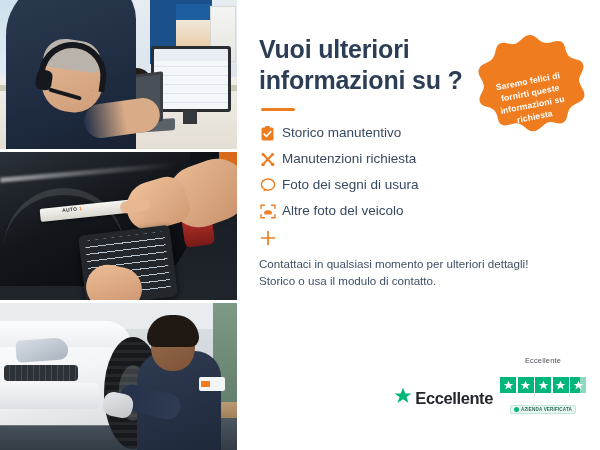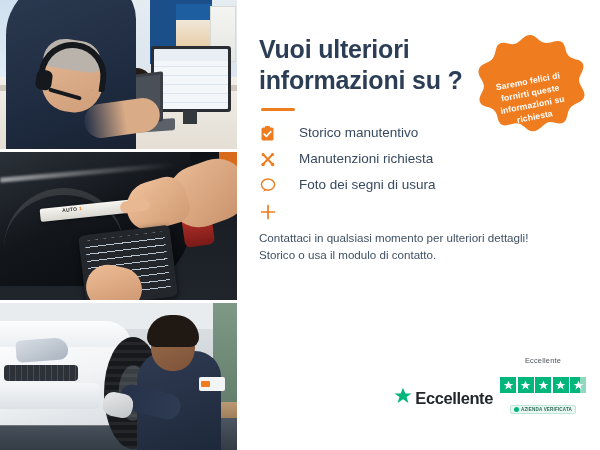--- a/index.html
+++ b/index.html
@@ -313,21 +313,21 @@
     border-radius: 2px;
   }
   .feature-list {
     list-style: none;
     margin: 0;
     padding: 0;
   }
   .feature-item {
     display: flex;
     align-items: center;
-    gap: 23px;
+    gap: 6px;
     margin-bottom: 9px;
   }
   .feature-icon {
     width: 17px;
     height: 17px;
     flex: 0 0 17px;
     display: flex;
     align-items: center;
     justify-content: center;
     color: #ef7c1f;
@@ -567,20 +567,30 @@
       <li class="feature-item">
         <span class="feature-icon">
           <svg width="16" height="15" viewBox="0 0 16 15">
             <ellipse cx="8" cy="6.6" rx="6.6" ry="5.6" fill="none" stroke="#ef7c1f" stroke-width="1.4"></ellipse>
             <path d="M4.6 10.8 L3.2 13.8 L6.6 11.9 Z" fill="#ef7c1f"></path>
           </svg>
         </span>
         <span class="feature-label">Foto dei segni di usura</span>
       </li>
 
+      <li class="feature-item">
+        <span class="feature-icon">
+          <svg width="16" height="15" viewBox="0 0 16 15">
+            <path d="M1 4.4 V1.2 H4.4 M11.6 1.2 H15 V4.4 M15 10.6 V13.8 H11.6 M4.4 13.8 H1 V10.6" stroke="#ef7c1f" stroke-width="1.4" fill="none" stroke-linecap="round"></path>
+            <path d="M4 9.6 C4 7.4 5.2 6.2 8 6.2 C10.8 6.2 12 7.4 12 9.6 Z" fill="#ef7c1f"></path>
+            <rect x="4.4" y="9.2" width="7.2" height="1.3" fill="#ef7c1f"></rect>
+          </svg>
+        </span>
+        <span class="feature-label">Altre foto del veicolo</span>
+      </li>
 
       <li class="feature-item">
         <span class="feature-icon">
           <svg width="16" height="16" viewBox="0 0 16 16">
             <path d="M8 1.6 V14.4 M1.6 8 H14.4" stroke="#ef7c1f" stroke-width="1.7" stroke-linecap="round"></path>
           </svg>
         </span>
       </li>
 
     </ul>

